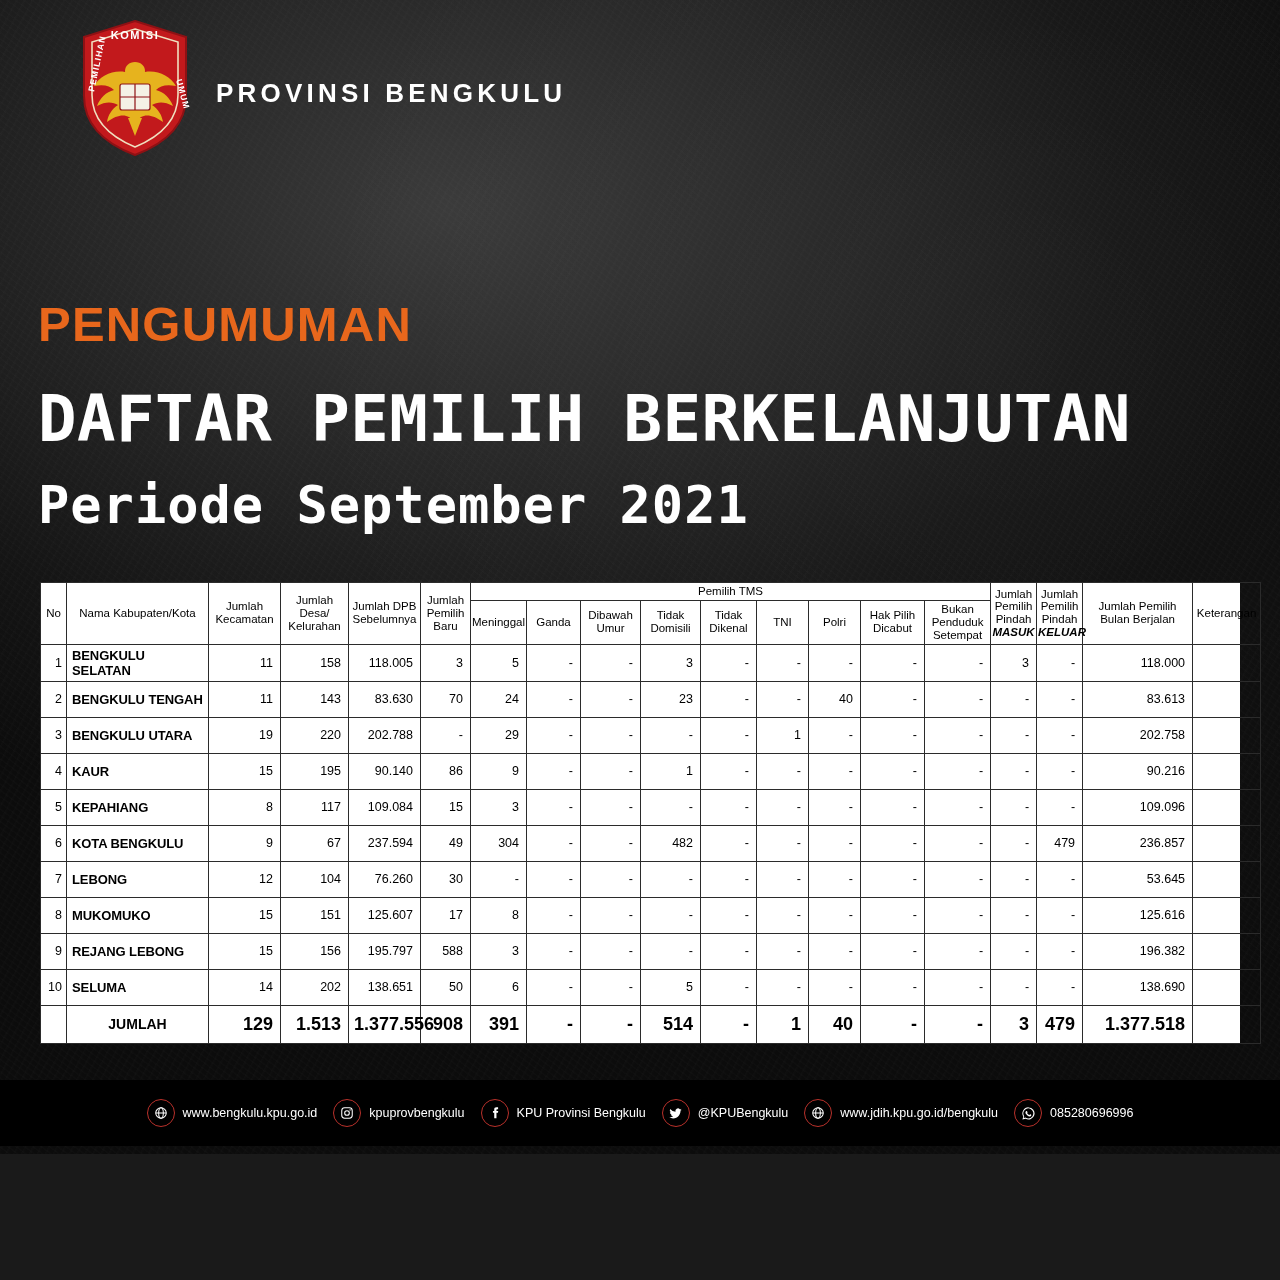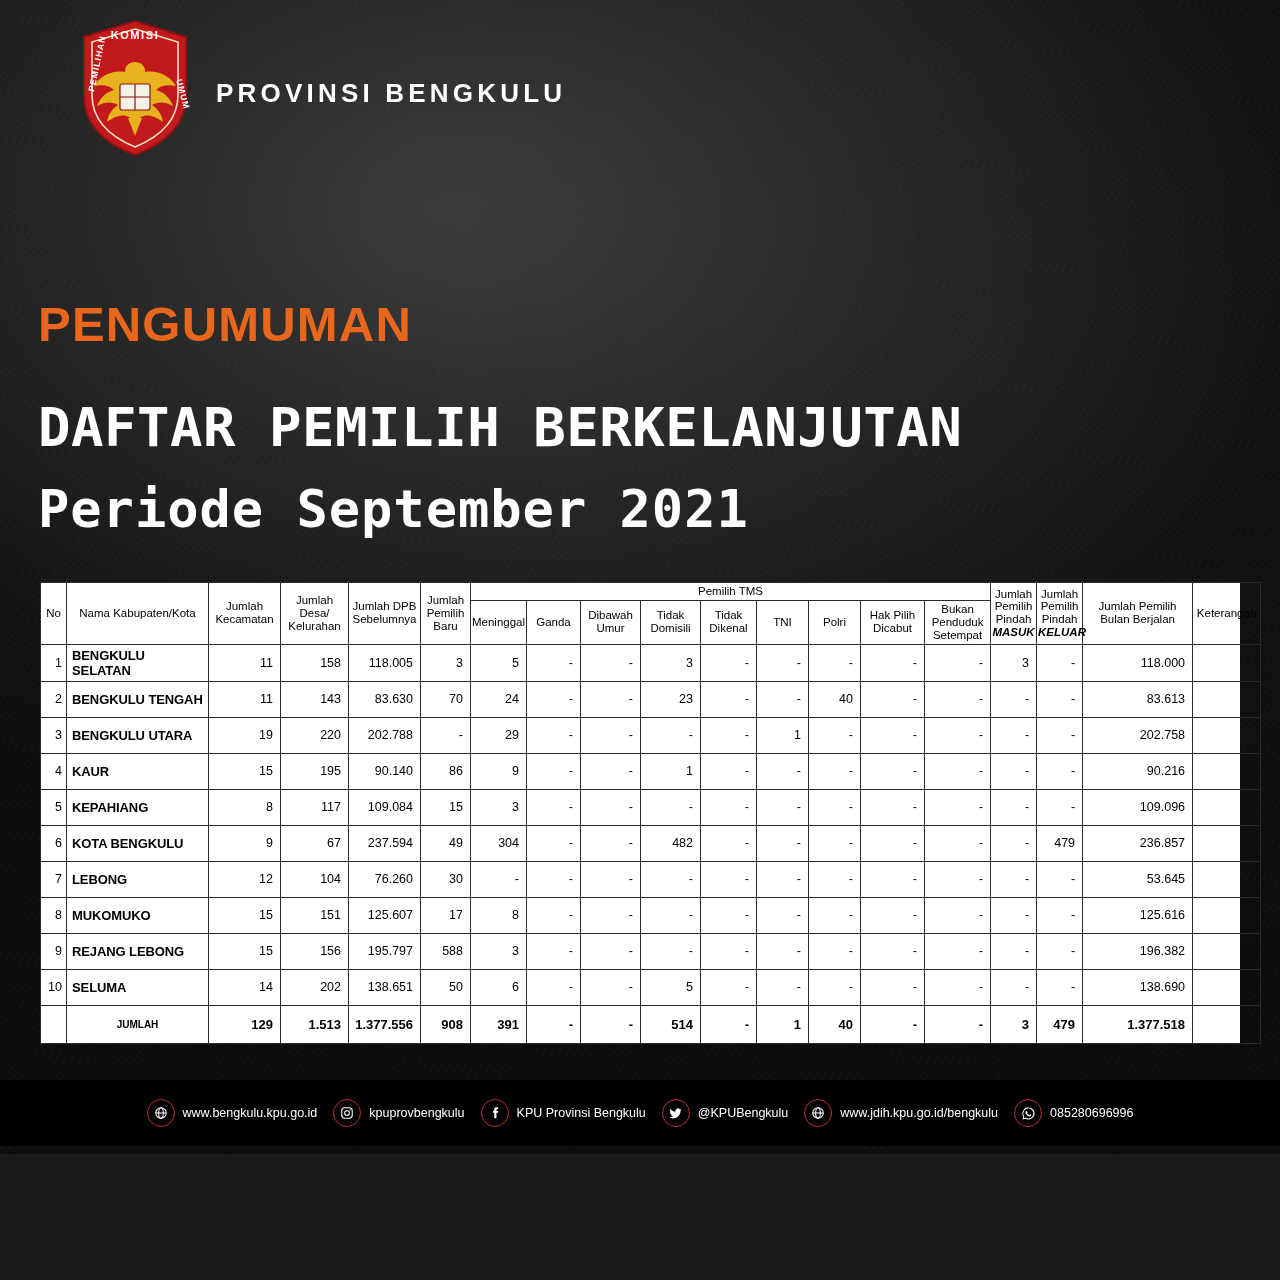--- a/index.html
+++ b/index.html
@@ -74,24 +74,24 @@
   .t-pengumuman {
     color: #e8671c;
     font-size: 49px;
     font-weight: bold;
     letter-spacing: 1.2px;
     line-height: 1;
   }
   .t-main {
     color: #ffffff;
     font-family: "DejaVu Sans Mono", monospace;
-    font-size: 54px;
+    font-size: 64px;
     font-weight: bold;
     letter-spacing: 0.5px;
-    margin-top: 52px;
+    margin-top: 38px;
     line-height: 1;
   }
   .t-sub {
     color: #ffffff;
     font-family: "DejaVu Sans Mono", monospace;
     font-size: 52px;
     font-weight: bold;
     letter-spacing: 1px;
     margin-top: 28px;
     line-height: 1;
@@ -125,25 +125,25 @@
     line-height: 1.12;
   }
   td {
     padding: 3px 5px;
     vertical-align: middle;
     height: 29px;
   }
   td.c-no      { text-align: right; font-size: 12.5px; padding-right: 4px; }
   td.c-name    { text-align: left;  font-size: 13px; font-weight: bold; letter-spacing: -0.1px; margin-left: 38px; }
   td.num       { text-align: right; font-size: 12.5px; padding-right: 7px; }
-  tr.total td  { font-size: 13px; font-weight: bold; height: 31px; }
+  tr.total td  { font-size: 18px; font-weight: bold; height: 31px; }
   tr.total td.c-label {
     text-align: center;
     font-weight: bold;
-    font-size: 10px;
+    font-size: 14px;
   }
   .th-italic { font-style: italic; font-weight: bold; }
 
   
   .footer {
     position: absolute;
     bottom: 8px;
     left: 0;
     width: 1280px;
     height: 66px;

